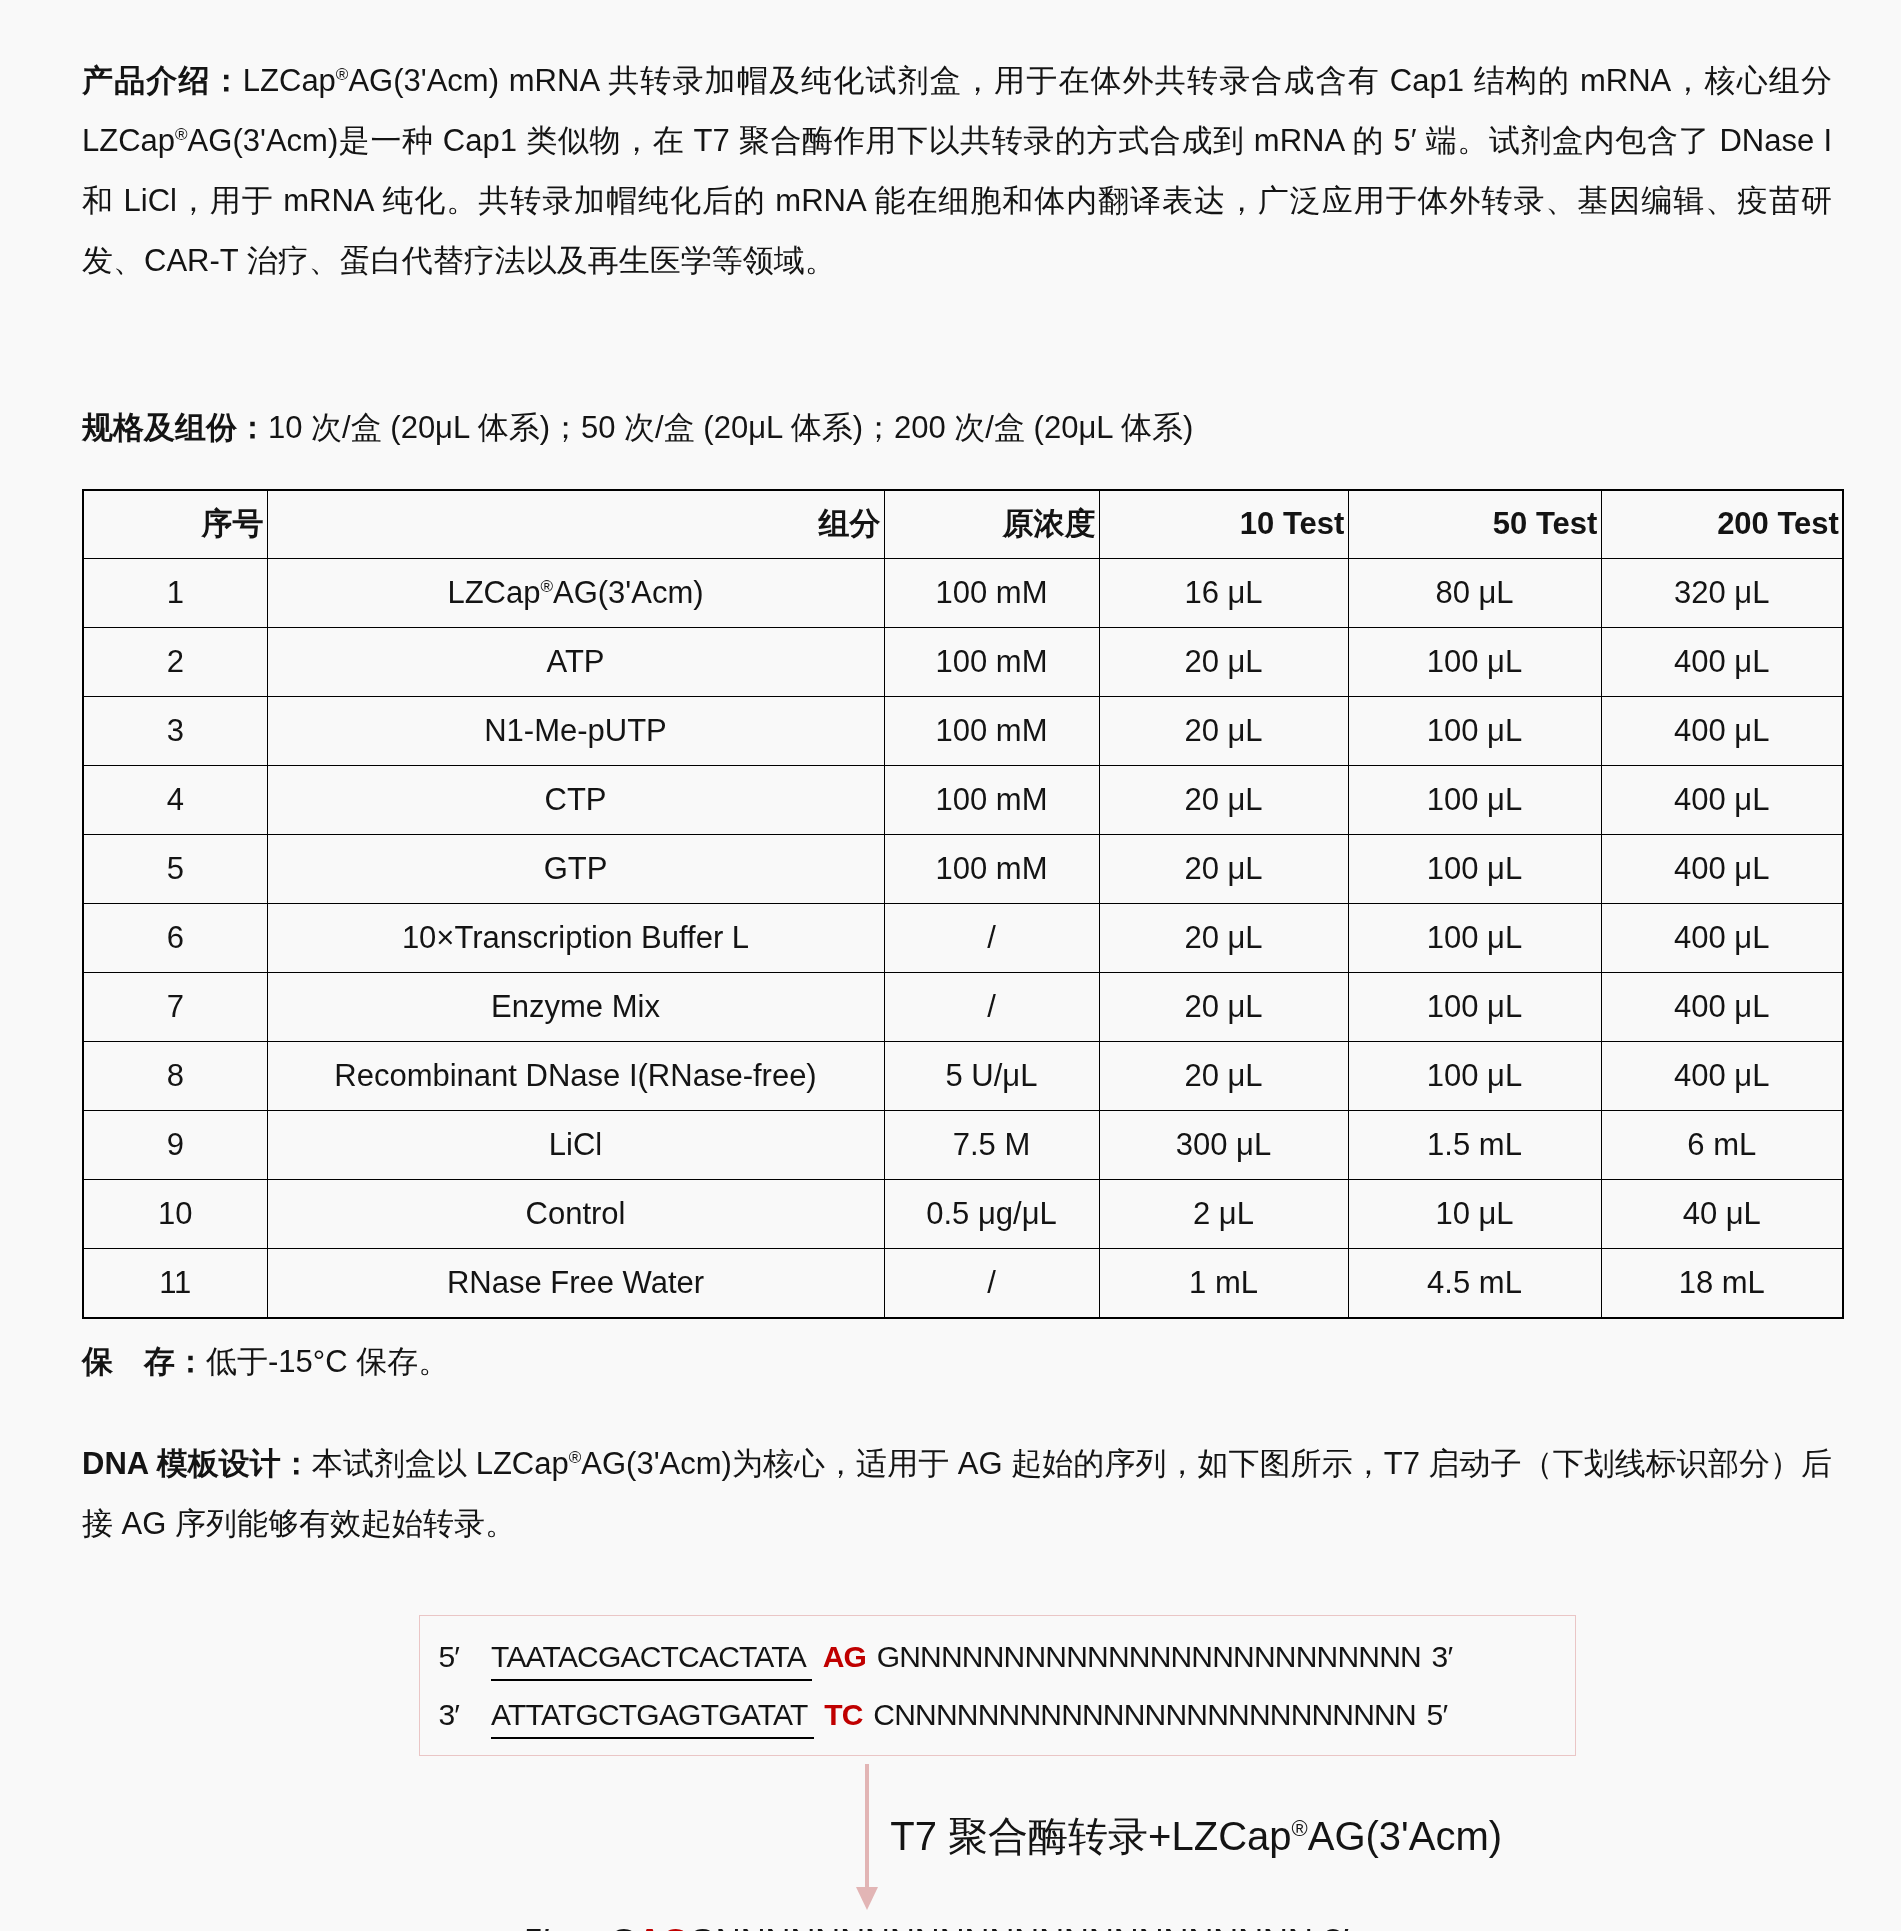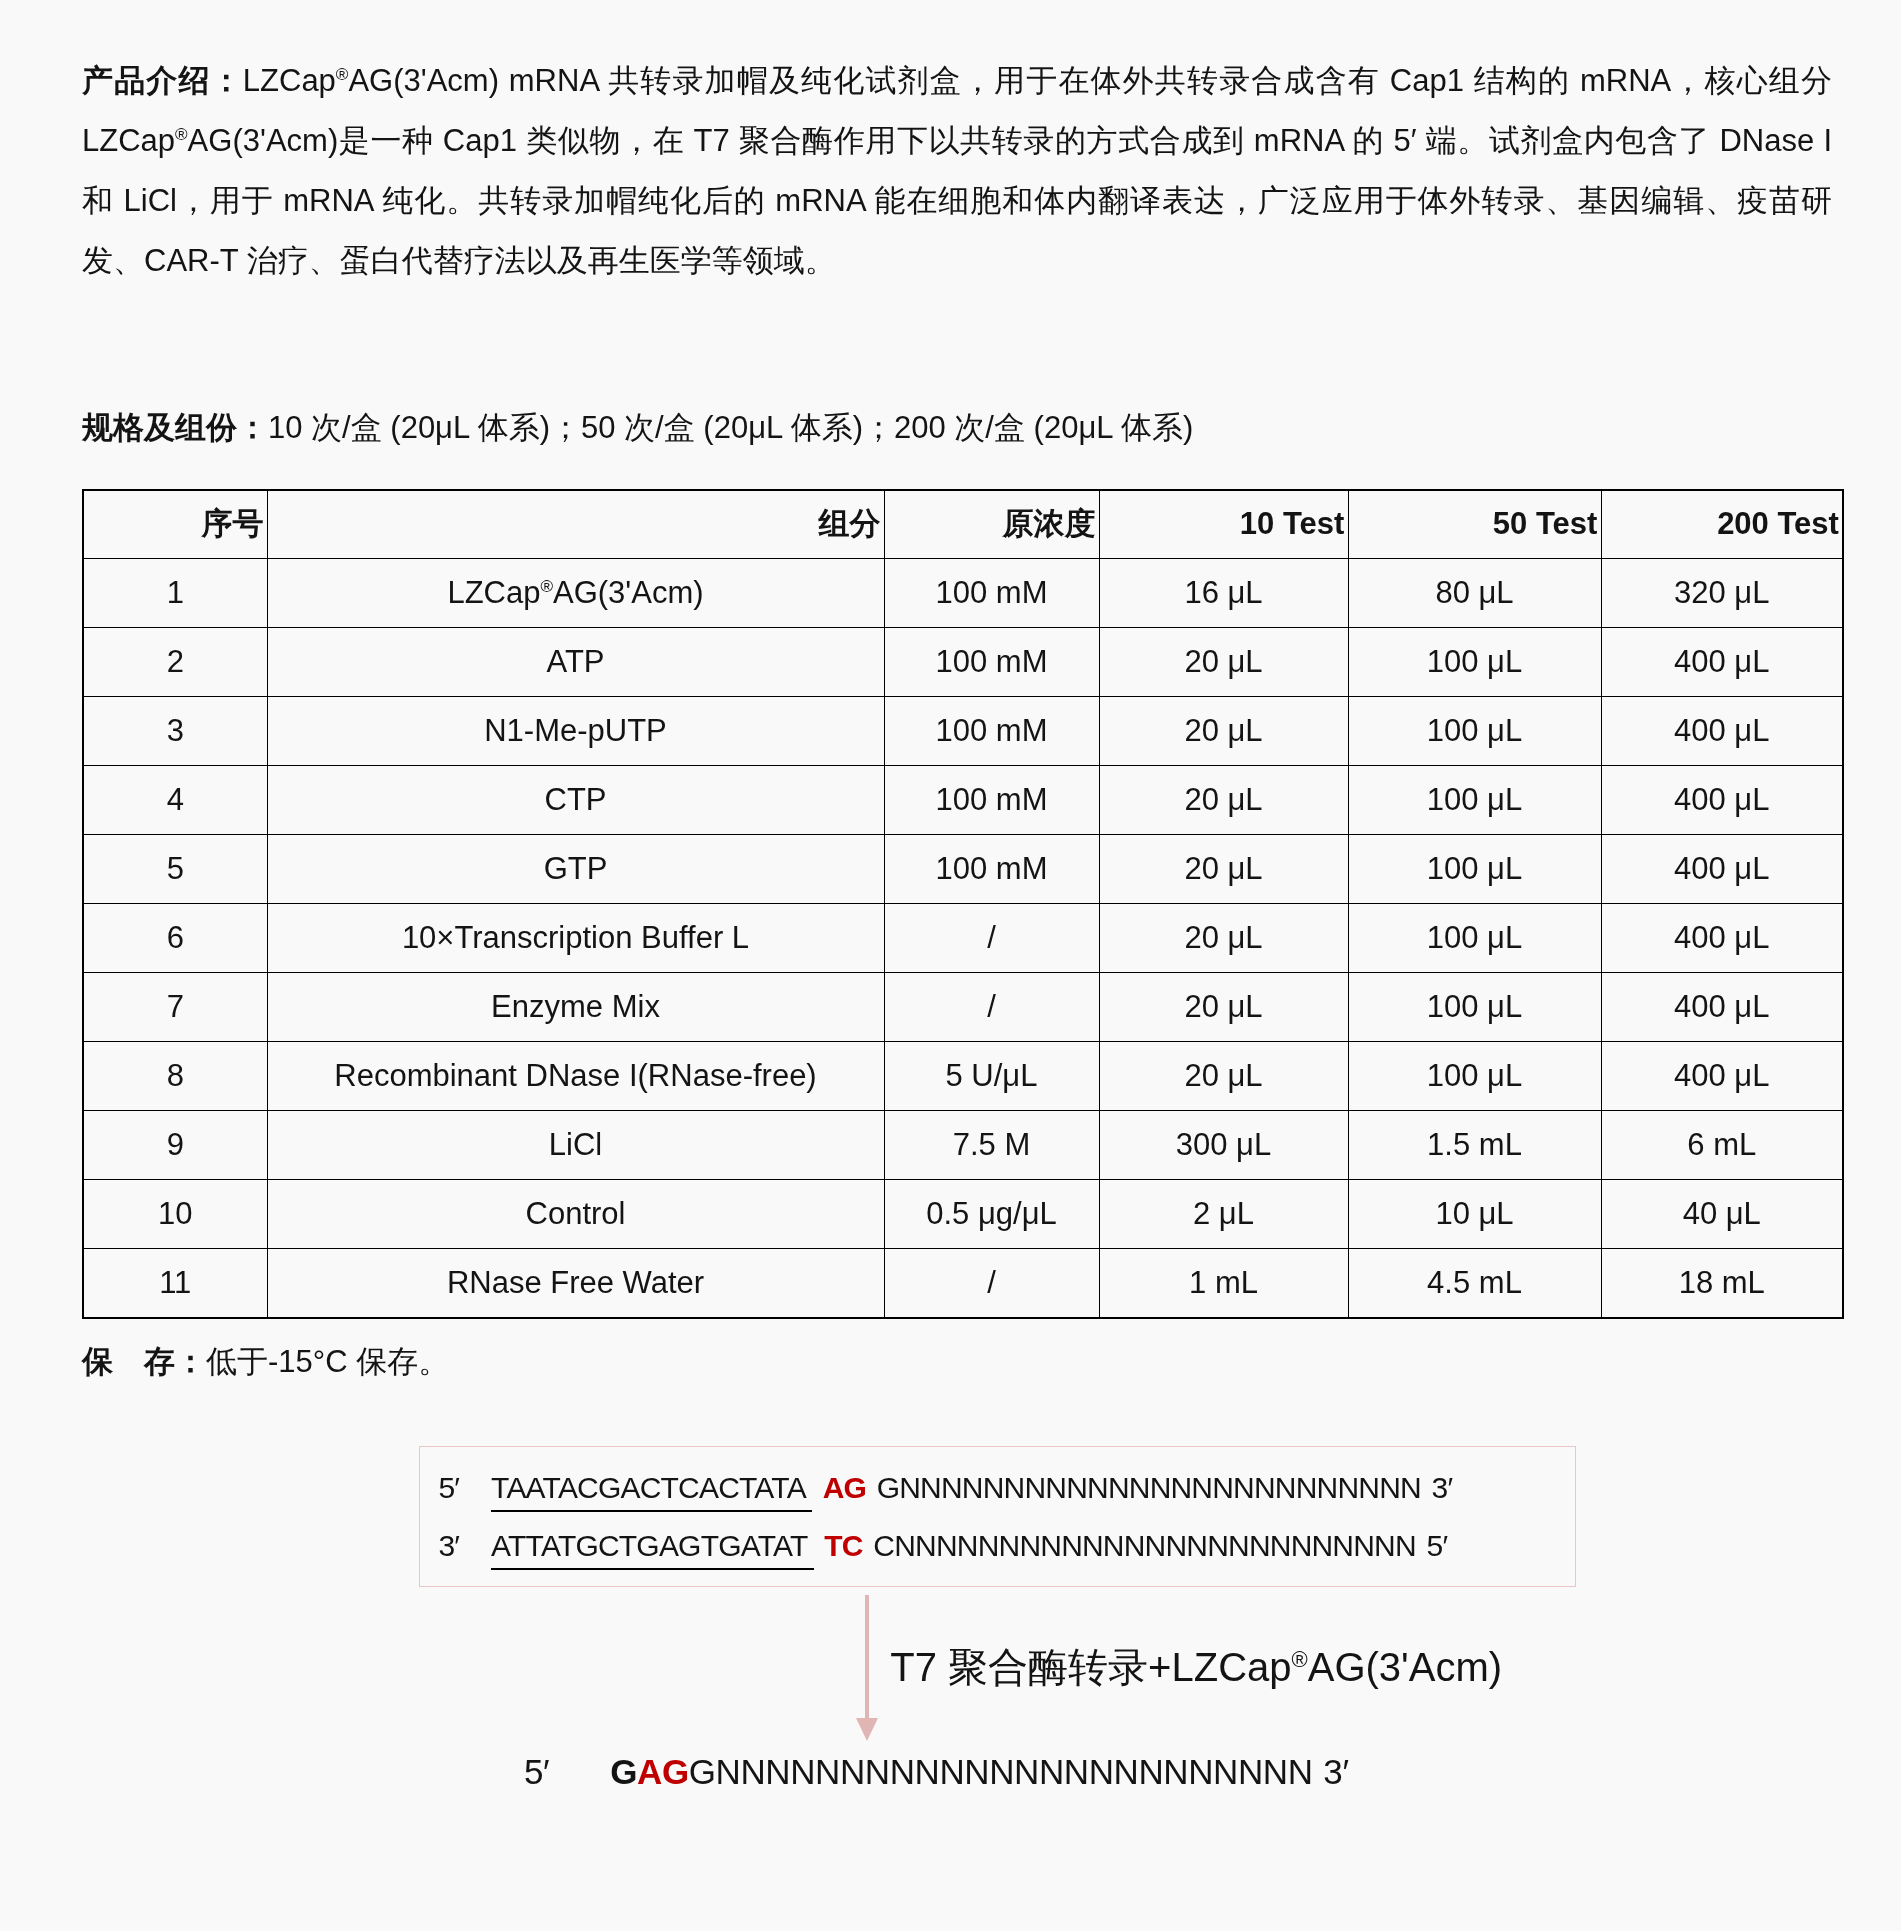--- a/index.html
+++ b/index.html
@@ -187,20 +187,21 @@
           <td>/</td>
           <td>1 mL</td>
           <td>4.5 mL</td>
           <td>18 mL</td>
         </tr>
       </tbody>
   </table>
 
   <p class="storage-line"><b class="lbl">保　存：</b><span>低于-15°C 保存。</span></p>
 
+  <p class="para dna-para"><b class="lbl">DNA 模板设计：</b><span>本试剂盒以 LZCap<sup>®</sup>AG(3'Acm)为核心，适用于 AG 起始的序列，如下图所示，T7 启动子（下划线标识部分）后接 AG 序列能够有效起始转录。</span></p>
 
   <div class="seq-box">
     <div class="seq-line"><span class="end-label">5′</span><span class="ul">TAATACGACTCACTATA</span><span class="hl">AG</span><span>GNNNNNNNNNNNNNNNNNNNNNNNNN</span><span class="tail">3′</span></div>
     <div class="seq-line"><span class="end-label">3′</span><span class="ul">ATTATGCTGAGTGATAT</span><span class="hl">TC</span><span>CNNNNNNNNNNNNNNNNNNNNNNNNN</span><span class="tail">5′</span></div>
   </div>
 
   <div class="arrow-row">
     <div class="arrow-col">
       <div class="arrow-stem"></div>
       <div class="arrow-head"></div>

